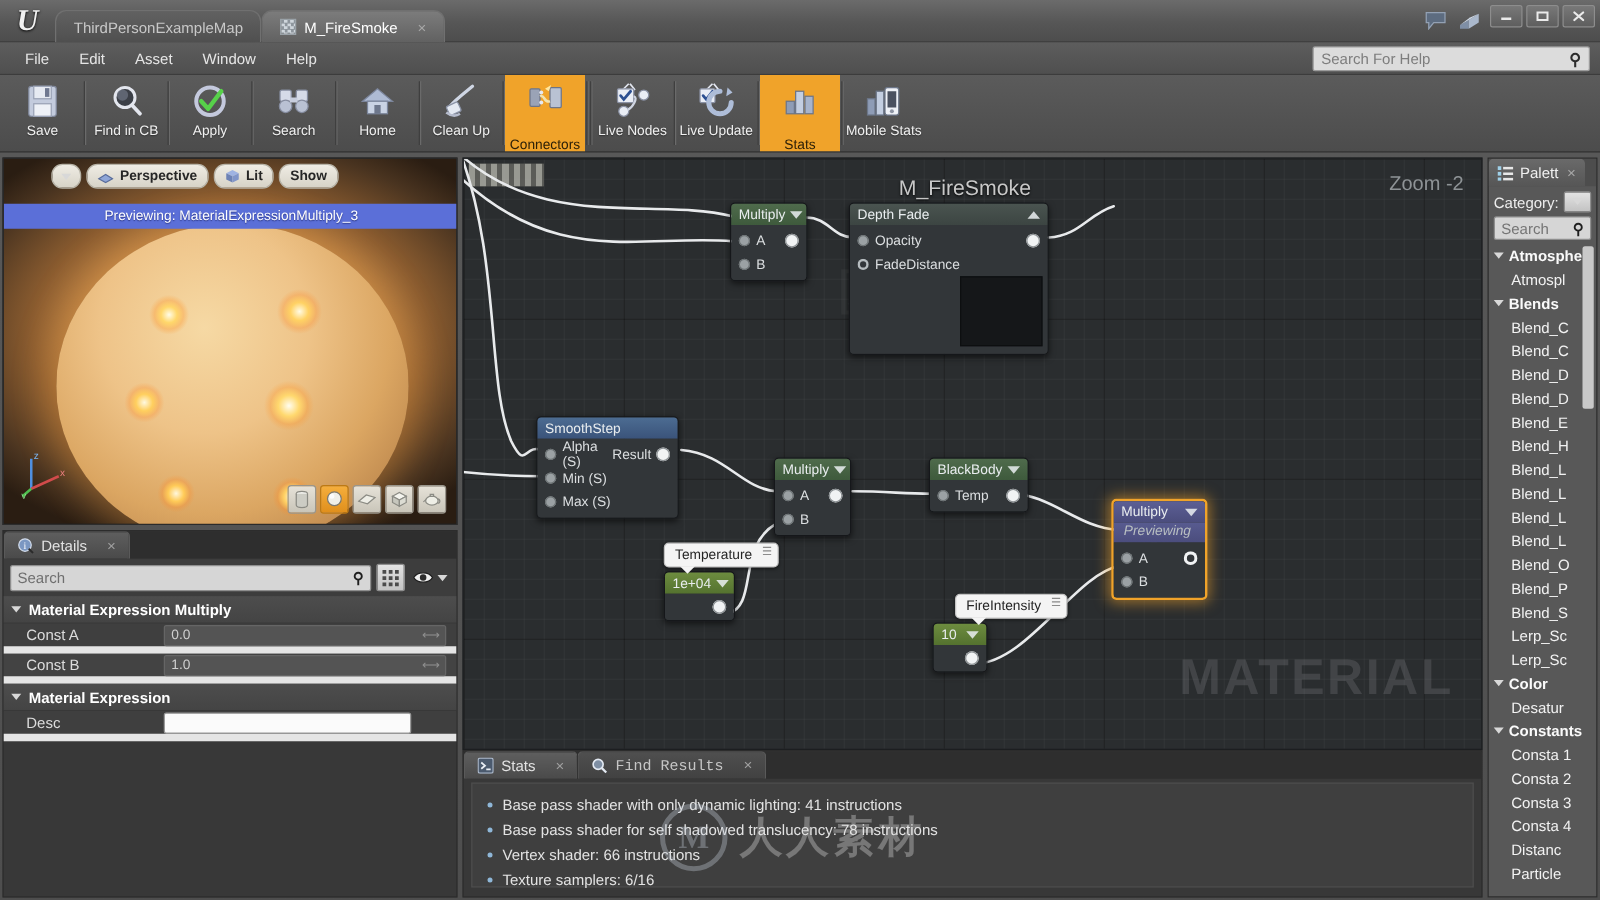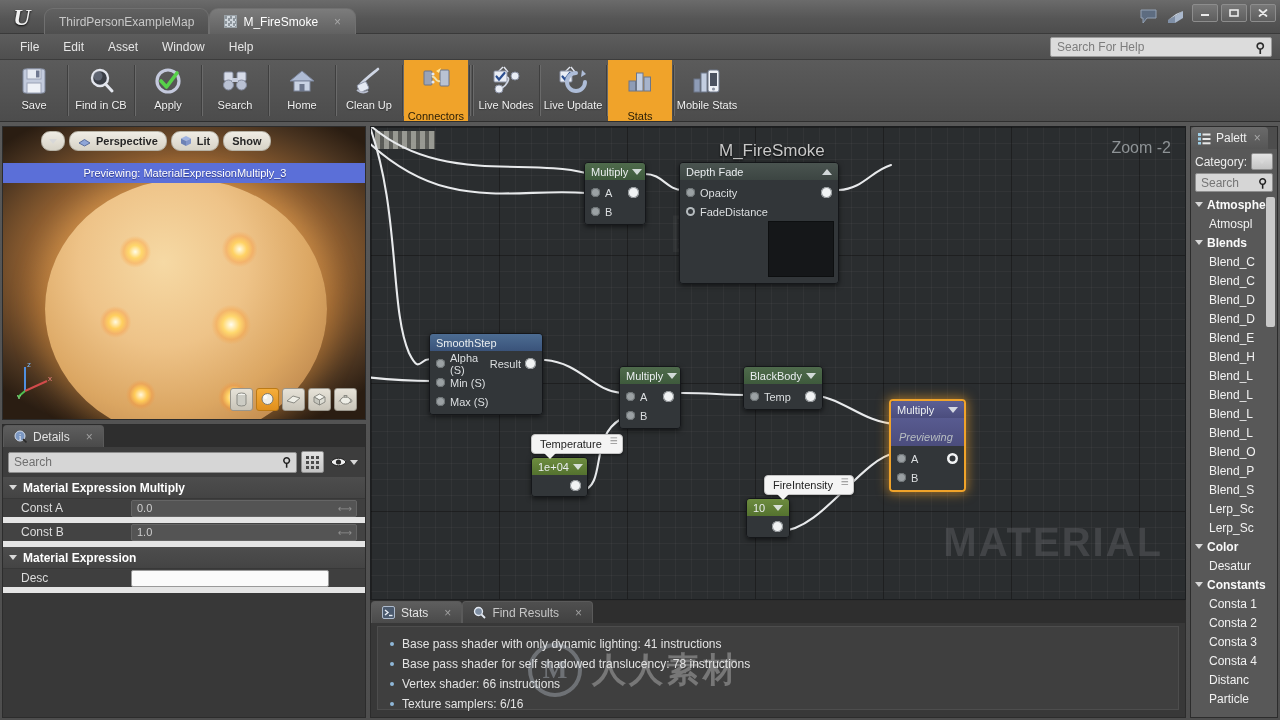--- a/index.html
+++ b/index.html
@@ -129,21 +129,21 @@
 
   
   .details { position:absolute; left:2px; top:424px; width:364px; height:294px; background:#383838; border:1px solid #2c2c2c; }
   .panel-tabs { height:22px; display:flex; align-items:flex-end; background:#2e2e2e; }
   .p-tab {
     height:22px; padding:0 10px; display:flex; align-items:center; gap:6px;
     background: linear-gradient(#5e5e5e,#4a4a4a); color:#e2e2e2; font-size:12px;
     border-radius:4px 4px 0 0; border:1px solid #5a5a5a; border-bottom:none;
   }
   .p-tab .x { margin-left:10px; color:#a0a0a0; }
-  .p-tab.dim { background:linear-gradient(#4f4f4f,#414141); color:#c6c6c6; }
+  .p-tab.dim { background:linear-gradient(#4f4f4f,#414141); color:#c6c6c6;font-family:Liberation Mono, monospace; }
   .det-search-row { display:flex; align-items:center; gap:4px; padding:4px 5px; background:#3d3d3d; }
   .det-search {
     flex:1; height:21px; background:#d6d6d6; border:1px solid #8e8e8e; border-radius:2px;
     display:flex; align-items:center; padding:0 5px; color:#6f6f6f; font-size:12px;
   }
   .det-search .mag { margin-left:auto; color:#1f1f1f; font-weight:bold; }
   .sq-btn {
     width:23px;height:22px; border:1px solid #8e8e8e; border-radius:2px;
     background:linear-gradient(#e2e2e2,#c4c4c4); display:flex; align-items:center; justify-content:center;
   }
@@ -218,21 +218,21 @@
   .hdr-blue  { background:linear-gradient(#4c6c92,#3a537a); }
   .hdr-gnbr  { background:linear-gradient(#6d8c3f,#54722f); }
   .hdr-purple{ background:linear-gradient(#5c5f95,#4b4d7d); }
   .pin-row { height:19px; display:flex; align-items:center; padding:0 6px; gap:5px; position:relative; color:#dcdfe1; }
   .pin { width:9px;height:9px;border-radius:50%; background:#9ba1a4; box-shadow:inset 0 0 0 1px #6c7274; flex:0 0 auto;}
   .pin.hollow { background:#32363a; box-shadow:inset 0 0 0 2px #b6bcbf; }
   .pin.out { width:11px;height:11px; background:#f1f3f4; box-shadow:inset 0 0 0 1px #8d9295; }
   .pin.outring { width:11px;height:11px; background:#32363a; box-shadow:inset 0 0 0 2.5px #f1f3f4; }
   .pin-r { margin-left:auto; display:flex; align-items:center; gap:4px; }
   .node.selected { border:2px solid #f0a32a; box-shadow:0 0 11px 2px rgba(240,163,42,.55); }
-  .node .sublabel { padding:13px 8px 3px 8px; color:#b9bfc2; font-style:italic; font-size:11px; }
+  .node .sublabel { padding:1px 8px 3px 8px; color:#b9bfc2; font-style:italic; font-size:11px; }
   .swatch-black { width:66px;height:56px; background:#151719; border:1px solid #0d0f10; }
 
   .comment-bubble {
     position:absolute; z-index:7; background:#f4f4f4; border-radius:4px; border:1px solid #c3c3c3;
     color:#242424; font-size:11px; padding:3px 20px 3px 8px; box-shadow:0 1px 3px rgba(0,0,0,.5);
   }
   .comment-bubble:after {
     content:""; position:absolute; left:12px; bottom:-6px; width:0;height:0;
     border-left:6px solid transparent;border-right:6px solid transparent;border-top:6px solid #f4f4f4;
   }

